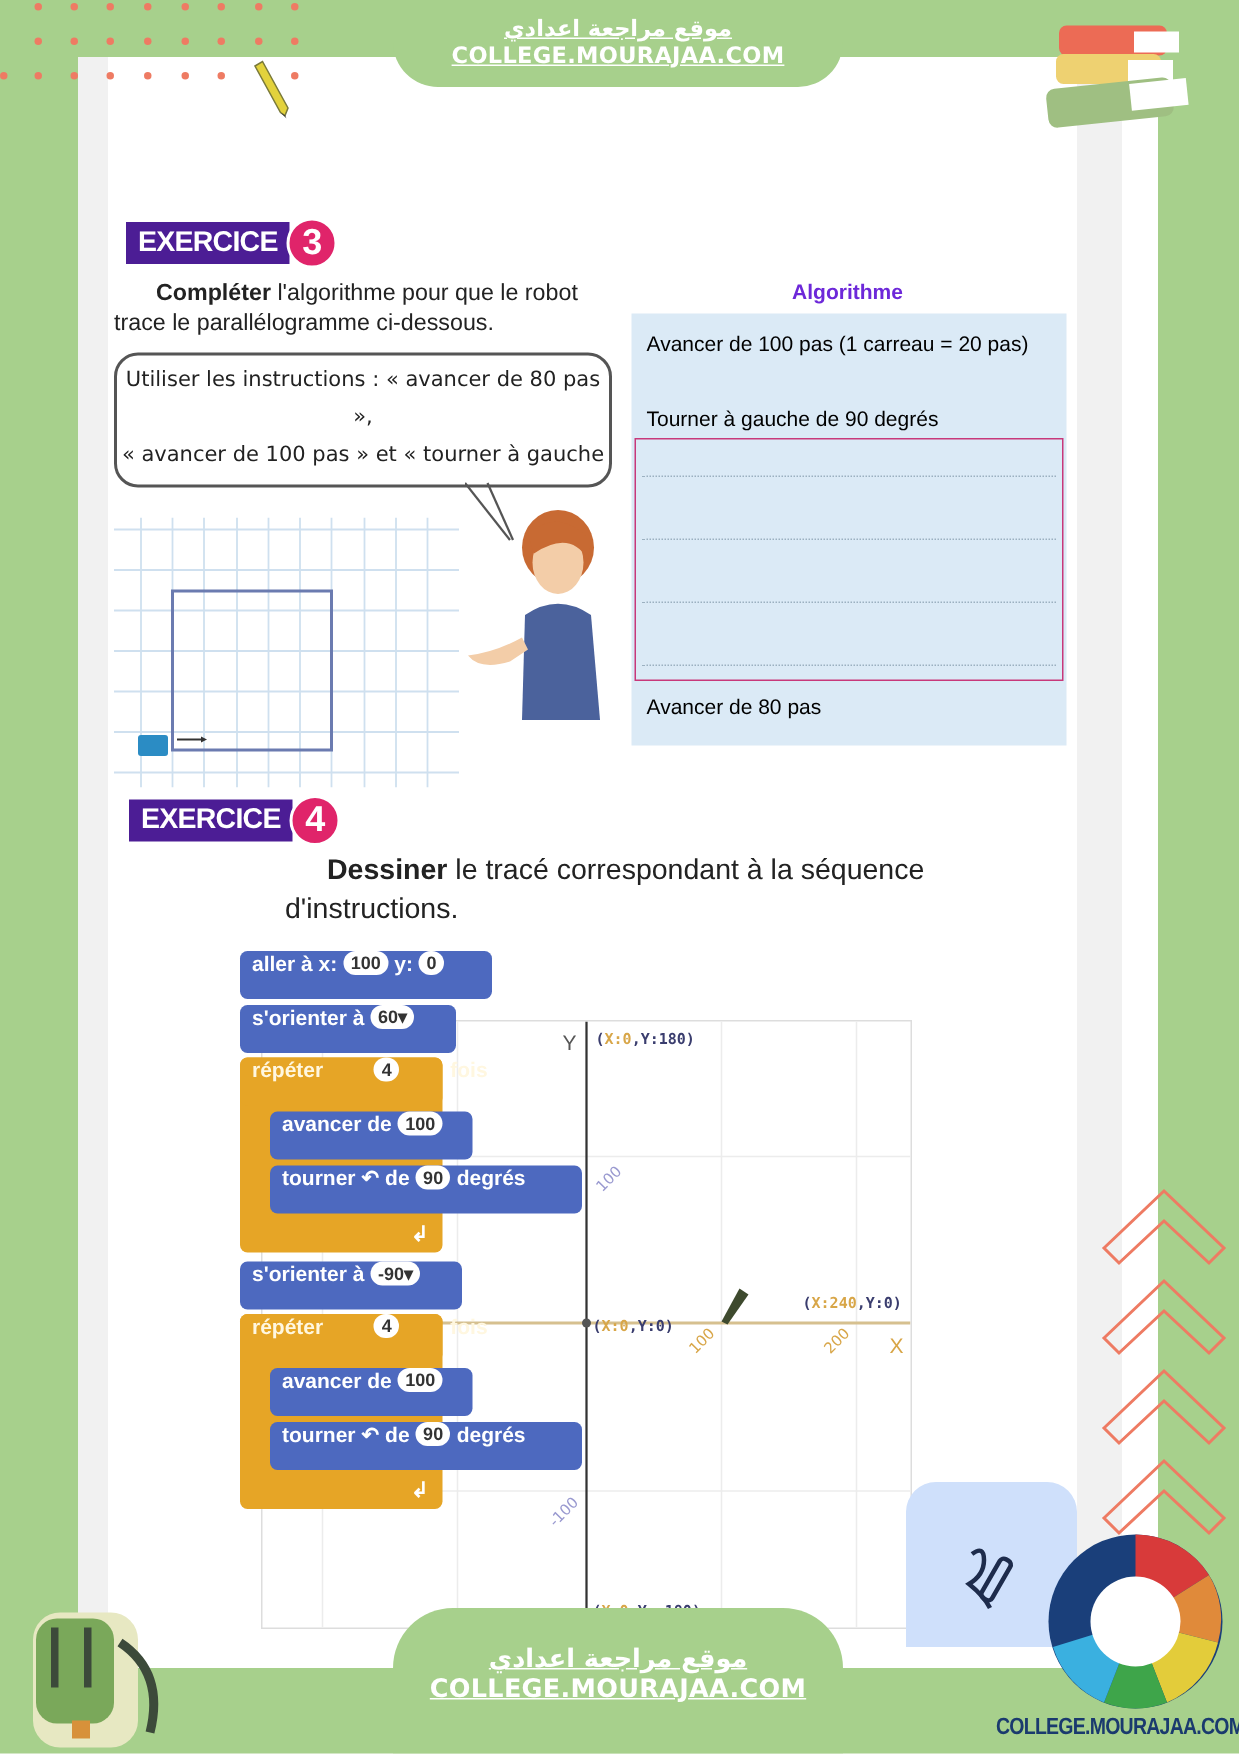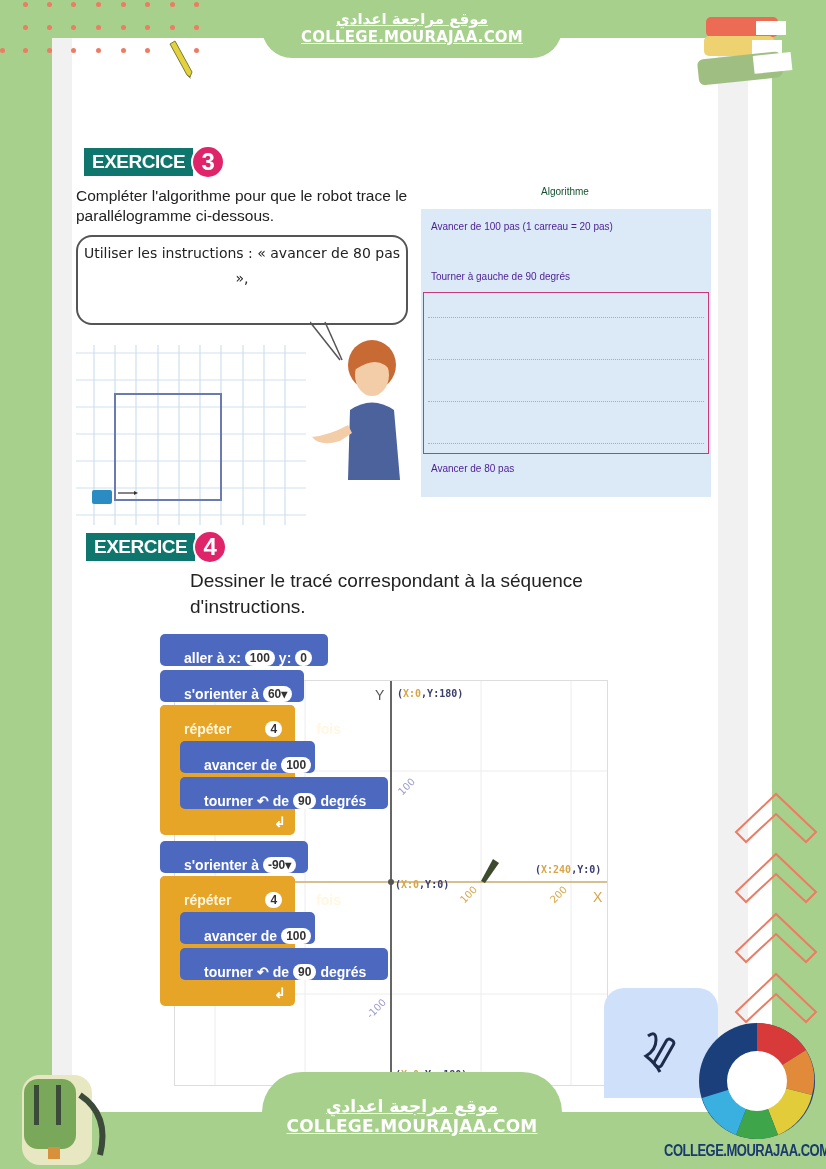--- a/index.html
+++ b/index.html
@@ -7,32 +7,32 @@
   .page-white{position:absolute;left:52px;top:38px;width:720px;height:1074px;background:#fff;}
   .page-gray-left{position:absolute;left:52px;top:38px;width:20px;height:1074px;background:#f1f1f1;}
   .page-gray-right{position:absolute;left:718px;top:38px;width:30px;height:1074px;background:#f1f1f1;}
   .dots{position:absolute;left:0;top:0;}
   .dot{position:absolute;width:5px;height:5px;border-radius:50%;background:#ee7b63;}
   .banner-top{position:absolute;left:262px;top:0;width:300px;height:58px;background:#a7d08c;border-radius:0 0 30px 30px;text-align:center;color:#fff;}
   .banner-bottom{position:absolute;left:262px;top:1072px;width:300px;height:97px;background:#a7d08c;border-radius:40px 40px 0 0;text-align:center;color:#fff;}
   .banner-ar{font-family:"DejaVu Sans",sans-serif;font-weight:bold;font-size:15px;text-decoration:underline;display:block;}
   .banner-en{font-family:"DejaVu Sans",sans-serif;font-weight:bold;font-size:15px;text-decoration:underline;display:block;letter-spacing:.2px;}
   .ex-badge{position:absolute;height:28px;display:flex;align-items:center;}
-  .ex-label{background:#0f766e;color:#fff;font-weight:bold;font-size:19px;padding:3px 8px;font-family:"Liberation Sans",sans-serif;letter-spacing:-.5px;}
+  .ex-label{background:#4c1d95;color:#fff;font-weight:bold;font-size:19px;padding:3px 8px;font-family:"Liberation Sans",sans-serif;letter-spacing:-.5px;}
   .ex-num{width:30px;height:30px;border-radius:50%;background:#e0246a;color:#fff;font-weight:bold;font-size:24px;display:flex;align-items:center;justify-content:center;margin-left:-2px;border:2px solid #fff;}
   .instr{position:absolute;font-size:15.5px;color:#222;line-height:20px;}
-  .instr b{font-weight:normal;}
+  .instr b{font-weight:bold;margin-left:28px;}
   .bubble{position:absolute;left:76px;top:235px;width:332px;height:90px;border:2px solid #555;border-radius:16px;background:#fff;font-size:15.5px;color:#222;text-align:center;line-height:25px;padding-top:4px;box-sizing:border-box;font-family:"DejaVu Sans",sans-serif;font-size:14px;}
-  .algo-title{position:absolute;left:420px;top:186px;width:290px;text-align:center;font-weight:normal;font-size:10px;color:#14532d;}
+  .algo-title{position:absolute;left:420px;top:186px;width:290px;text-align:center;font-weight:bold;font-size:14px;color:#6d28d9;}
   .algo-box{position:absolute;left:421px;top:209px;width:290px;height:288px;background:#dbeaf6;}
-  .algo-line{position:absolute;left:10px;font-size:10px;color:#4c1d95;}
+  .algo-line{position:absolute;left:10px;font-size:14px;color:#000000;}
   .algo-blank{position:absolute;left:2px;top:83px;width:286px;height:162px;border:1.5px solid #c8387a;box-sizing:border-box;}
   .dotline{position:absolute;left:4px;right:4px;border-top:1.5px dotted #9bb0c0;}
   .grid3{position:absolute;left:76px;top:345px;width:230px;height:180px;}
-  .blk{position:absolute;color:#fff;font-weight:bold;font-size:14px;display:flex;align-items:flex-end;white-space:nowrap;border-radius:5px;padding:0 24px;box-sizing:border-box;}
+  .blk{position:absolute;color:#fff;font-weight:bold;font-size:14px;display:flex;align-items:flex-start;white-space:nowrap;border-radius:5px;padding:0 8px;box-sizing:border-box;}
   .blk-blue{background:#4d69bf;}
   .blk-orange{background:#e6a526;color:#fff7e0;gap:30px;}
   .pill{background:#fff;color:#333;border-radius:10px;padding:1px 5px;margin:0 4px;font-size:12px;font-weight:bold;}
   .c-wrap{position:absolute;background:#e6a526;border-radius:5px;}
   .stage{position:absolute;left:174px;top:680px;width:432px;height:404px;background:#fff;border:1px solid #ddd;}
   .coord{position:absolute;font-family:"DejaVu Sans Mono",monospace;font-size:10px;font-weight:bold;color:#3a3d6e;}
   .coord .o{color:#d8a648;}
   .tick{position:absolute;font-size:10px;transform:rotate(-45deg);font-family:"DejaVu Sans",sans-serif;}
   .chev{position:absolute;}
   .icon-card{position:absolute;left:604px;top:988px;width:114px;height:110px;background:#cfe0fb;border-radius:20px 20px 0 0;}
@@ -95,20 +95,21 @@
   <span class="ex-label">EXERCICE</span>
   <span class="ex-num">3</span>
 </div>
 
 <div class="instr" style="left:76px;top:186px;width:345px">
   <b>Compléter</b><span> l'algorithme pour que le robot trace le parallélogramme ci-dessous.</span>
 </div>
 
 <div class="bubble">
   <div>Utiliser les instructions : « avancer de 80 pas »,</div>
+  <div>« avancer de 100 pas » et « tourner à gauche</div>
 </div>
 <svg style="position:absolute;left:310px;top:320px" width="40" height="45">
   <line x1="0" y1="2" x2="30" y2="40" stroke="#555" stroke-width="1.5"></line>
   <line x1="15" y1="2" x2="32" y2="40" stroke="#555" stroke-width="1.5"></line>
 </svg>
 
 <svg class="grid3" viewBox="0 0 230 180">
   <g stroke="#cfe0ef" stroke-width="1.2">
     <line x1="0" y1="8" x2="230" y2="8"></line>
       <line x1="0" y1="35" x2="230" y2="35"></line>

